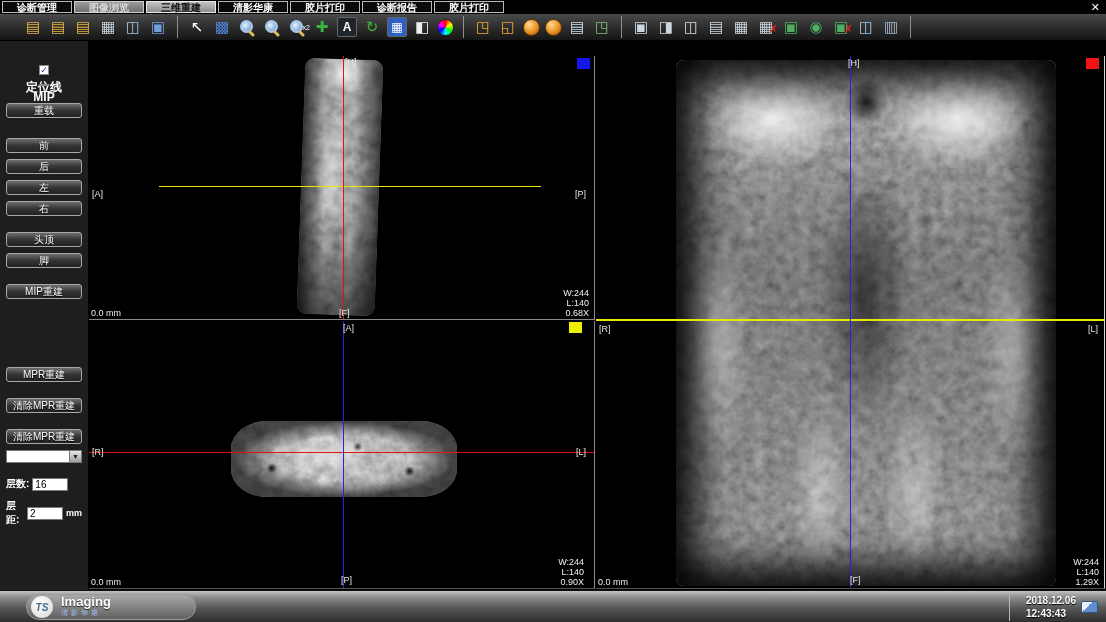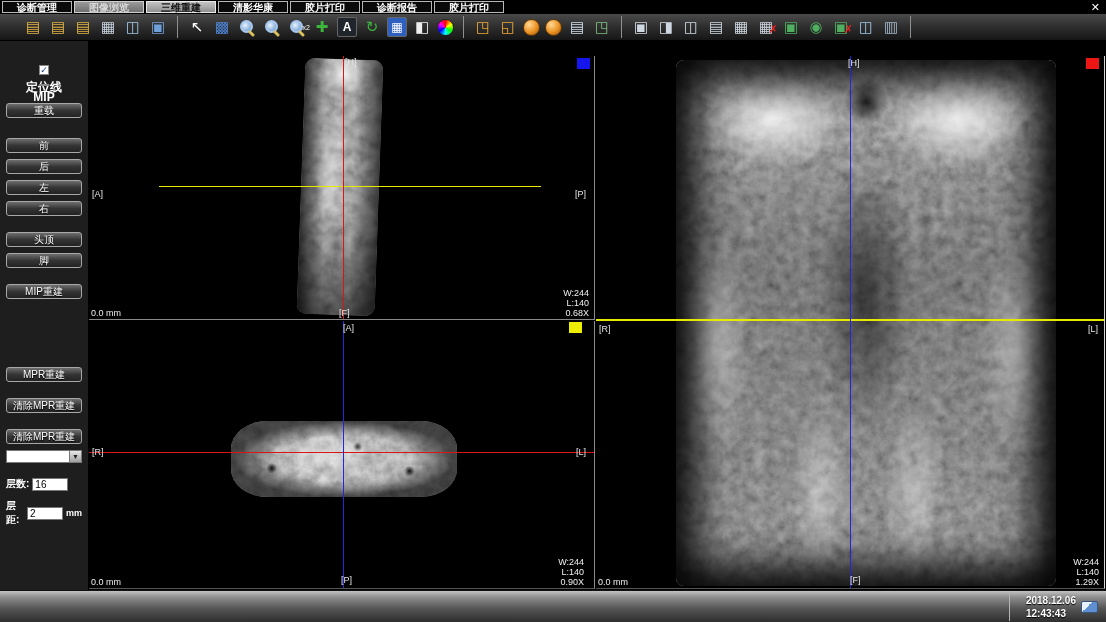--- a/index.html
+++ b/index.html
@@ -276,20 +276,27 @@
         <div>L:140</div>
         <div>1.29X</div>
       </div>
       <div class="hline" id="cor-hline" style="left: 0px; top: 263px; width: 509px; height: 2px; background: rgb(232, 232, 0);"></div>
       <div class="vline" id="cor-vline" style="left: 254px; top: 0px; width: 1px; height: 533px; background: rgb(37, 37, 221);"></div>
       <div class="corner" id="cor-corner" style="right: 5px; top: 2px; background: rgb(238, 21, 21);"></div>
     </div>
   </div>
 
   <div id="statusbar">
+    <div id="logo-chip">
+      <span id="logo-circle">TS</span>
+      <span id="logo-textwrap">
+        <span id="logo-imaging">Imaging</span>
+        <span id="logo-sub">清影华康</span>
+      </span>
+    </div>
     <div id="clock-sep"></div>
     <div id="clockwrap">
       <div>2018.12.06</div>
       <div>12:43:43</div>
     </div>
     <div id="ime-icon"></div>
   </div>
 
 </div>
 

